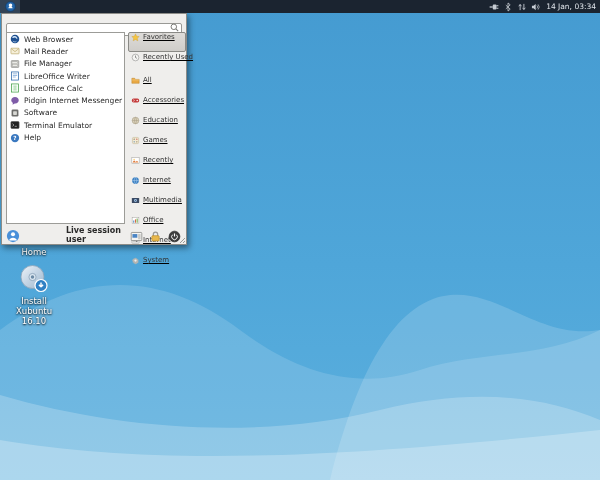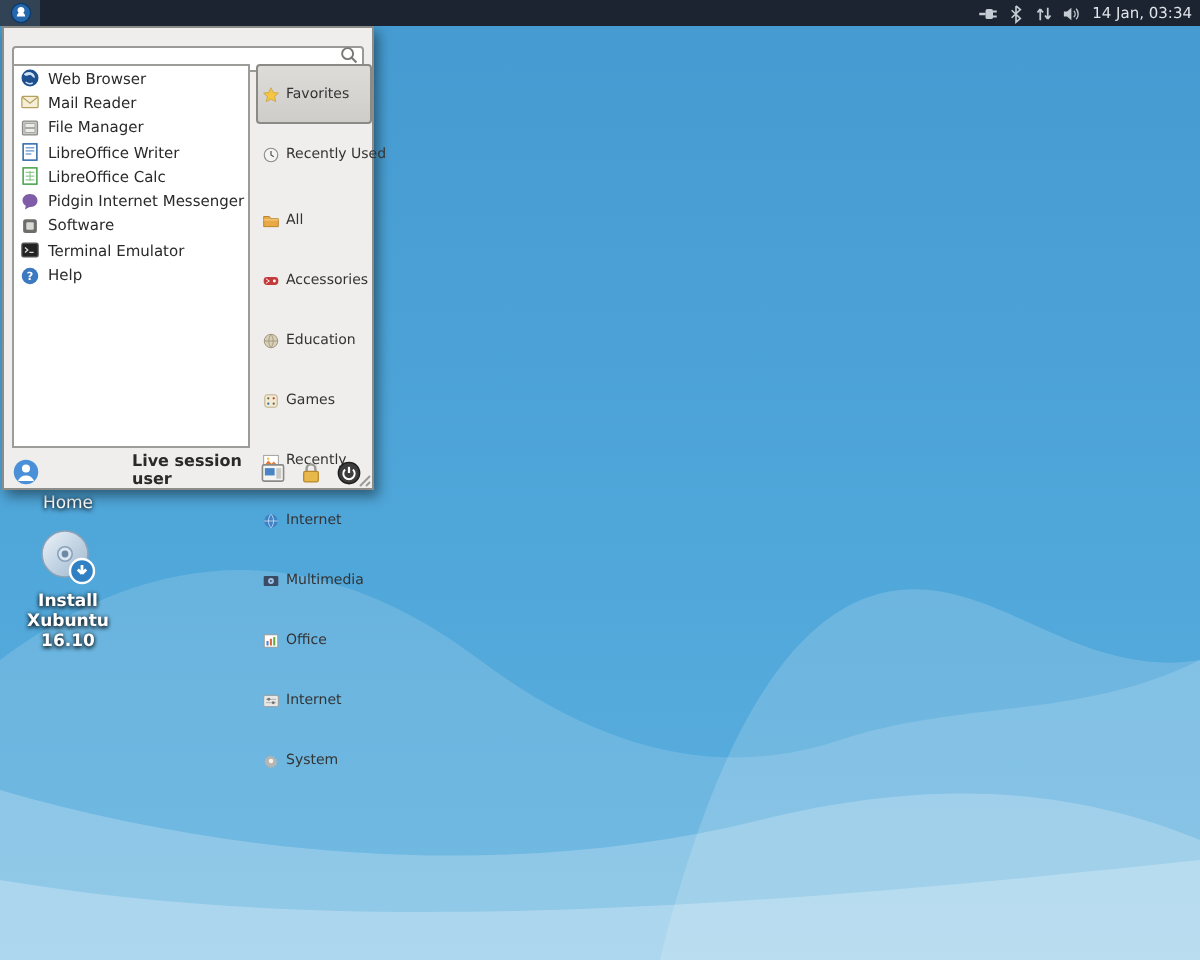--- a/index.html
+++ b/index.html
@@ -27,21 +27,21 @@
   #search-row { position:absolute; left:4px; top:3px; right:4px; height:13px; }
   #search-input { width:100%; height:13px; border:1px solid #999995; border-radius:2px; background:#fff; font-size:8px; padding:0 14px 0 3px; outline:none; font-family:"DejaVu Sans", sans-serif; }
   #search-icon { position:absolute; right:2px; top:1px; width:11px; height:11px; }
 
   #app-list { position:absolute; left:4px; top:18px; width:119px; bottom:20px; background:#ffffff; border:1px solid #9c9c98; overflow:hidden; }
   .app-item { display:flex; align-items:center; height:12.3px; padding-left:3px; cursor:pointer; }
   .app-item svg { width:10px; height:10px; flex:0 0 10px; }
   .app-label { font-size:7.5px; color:#2a2a2a; margin-left:4px; white-space:nowrap; }
 
   #cat-list { position:absolute; left:126px; top:18px; width:58px; }
-  .cat-item { display:flex; align-items:center; height:30px; padding-left:2px; cursor:pointer; border:1px solid transparent; border-radius:2px; }
+  .cat-item { display:flex; height:20px; padding-left:2px; cursor:pointer; border:1px solid transparent; border-radius:2px;text-decoration:underline; }
   .cat-item.selected { background:linear-gradient(#dedcd9,#cfcdc9); border-color:#8a8a86; }
   .cat-item svg { width:9px; height:9px; flex:0 0 9px; }
   .cat-label { font-size:7px; color:#333; margin-left:3px; white-space:nowrap; }
   .cat-sep { height:3px; }
 
   #menu-footer { position:absolute; left:0; bottom:0; right:0; height:19px; display:flex; align-items:center; padding:0 4px; }
   #user-avatar { width:14px; height:14px; }
   #user-avatar svg { width:14px; height:14px; }
   #user-name { font-size:8px; font-weight:bold; color:#2a2a2a; margin-left:6px; flex:1;padding-left:40px; }
   .footer-action { width:14px; height:14px; margin-left:5px; cursor:pointer; }
@@ -65,21 +65,21 @@
     <path d="M0 330 C80 270 160 270 240 330 C300 375 360 390 420 370 C480 350 540 360 600 330 L600 480 L0 480 Z" fill="#ffffff" opacity="0.14"></path>
     <path d="M330 480 C360 360 400 300 450 295 C500 290 540 340 600 330 L600 480 Z" fill="#ffffff" opacity="0.16"></path>
     <path d="M0 395 C120 430 260 440 380 410 C470 388 540 395 600 420 L600 480 L0 480 Z" fill="#ffffff" opacity="0.22"></path>
     <path d="M0 440 C150 465 320 460 600 430 L600 480 L0 480 Z" fill="#ffffff" opacity="0.25"></path>
   </svg>
 
   <div id="desktop-icons">
       <div class="desktop-icon" style="left: 3px; top: 247px;">
         <div class="di-line">Home</div>
       </div>
-      <div class="desktop-icon" style="left: 3px; top: 264px; font-weight: bold;">
+      <div class="desktop-icon" style="left: 3px; top: 264px;">
         <div class="di-img">
           <svg width="30" height="30" viewBox="0 0 30 30">
             <defs>
               <linearGradient id="cd" x1="0" y1="0" x2="1" y2="1">
                 <stop offset="0" stop-color="#eef3f8"></stop>
                 <stop offset=".5" stop-color="#c3d4e4"></stop>
                 <stop offset="1" stop-color="#9fb8cd"></stop>
               </linearGradient>
             </defs>
             <circle cx="13.5" cy="13" r="11.5" fill="url(#cd)" stroke="#8aa2b8" stroke-width=".8"></circle>

